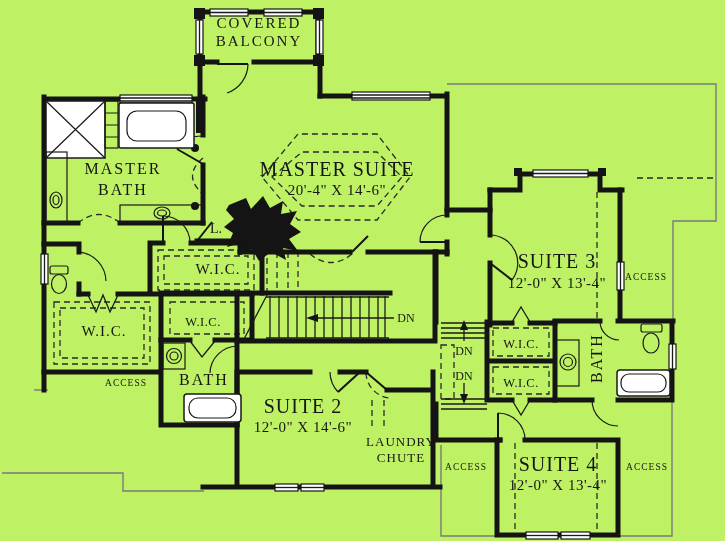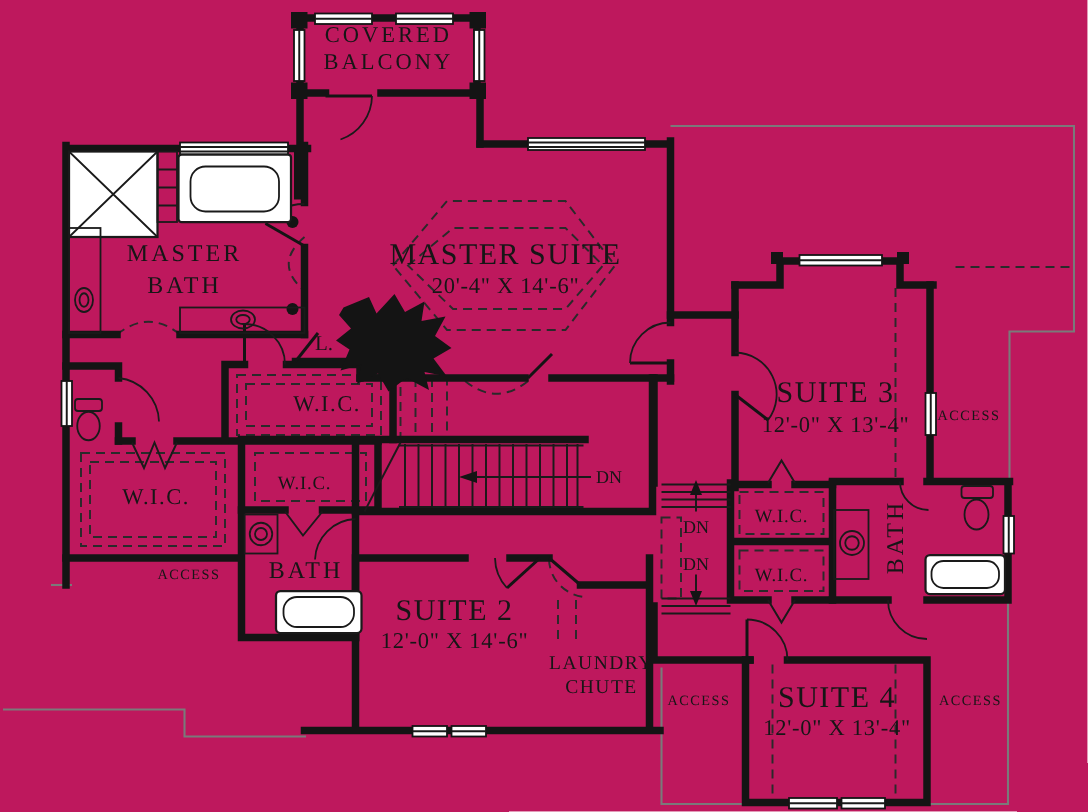--- a/index.html
+++ b/index.html
@@ -1,16 +1,16 @@
 <!DOCTYPE html>
 <html><head>
 <meta charset="utf-8">
 <style>
   html,body{margin:0;padding:0;background:#ffffff;}
-  .plan-wrap{width:725px;height:541px;background:#be185d;position:relative;overflow:hidden;}
+  .plan-wrap{width:725px;height:541px;background:#bef264;position:relative;overflow:hidden;}
   svg{display:block;}
   text{font-family:"Liberation Serif","DejaVu Serif",serif;fill:#161616;}
   .room-name{font-size:20px;letter-spacing:1px;}
   .room-dims{font-size:15px;letter-spacing:0.5px;}
   .room-name-sm{font-size:16px;letter-spacing:2px;}
   .label-wic{font-size:15px;letter-spacing:1px;}
   .label-wic-sm{font-size:12.5px;letter-spacing:0.5px;}
   .label-access{font-size:9.5px;letter-spacing:1px;}
   .label-dn{font-size:12px;}
   .label-balcony{font-size:15px;letter-spacing:2px;}

